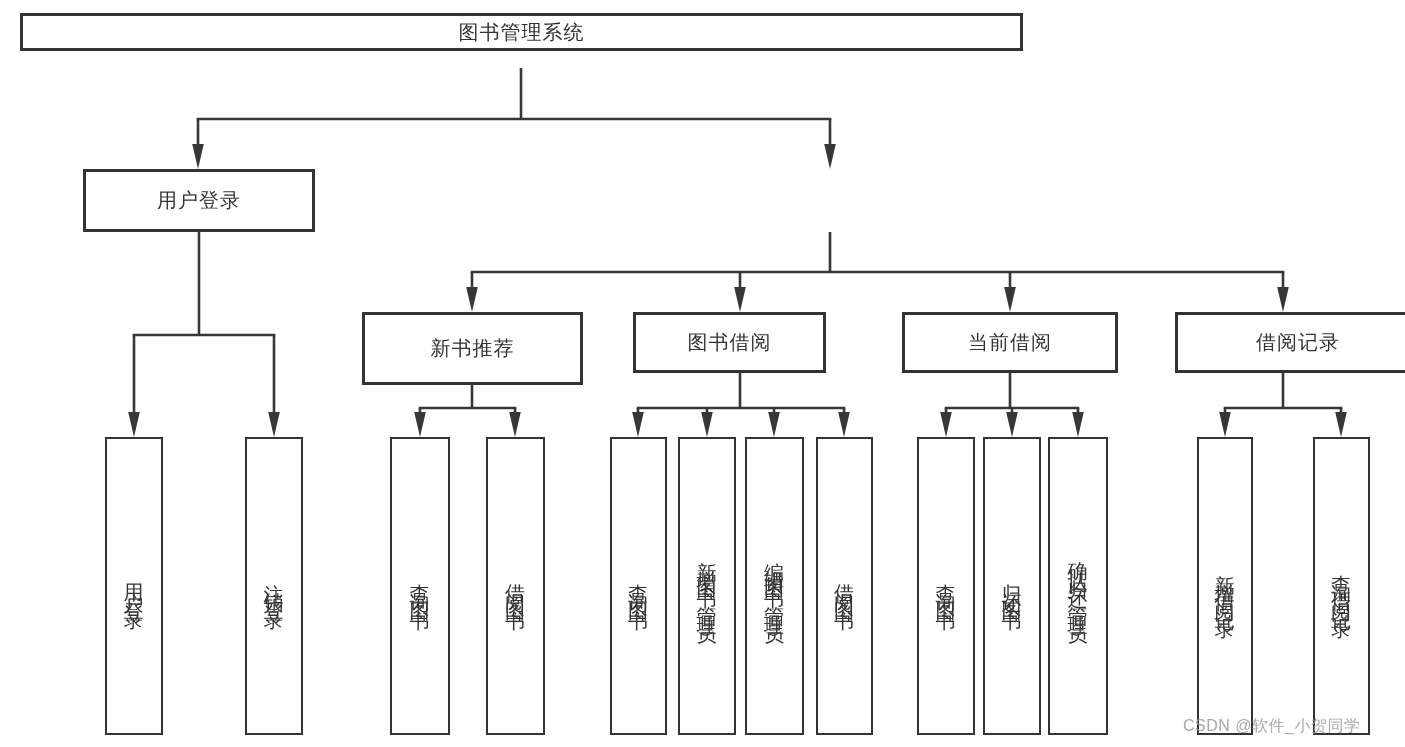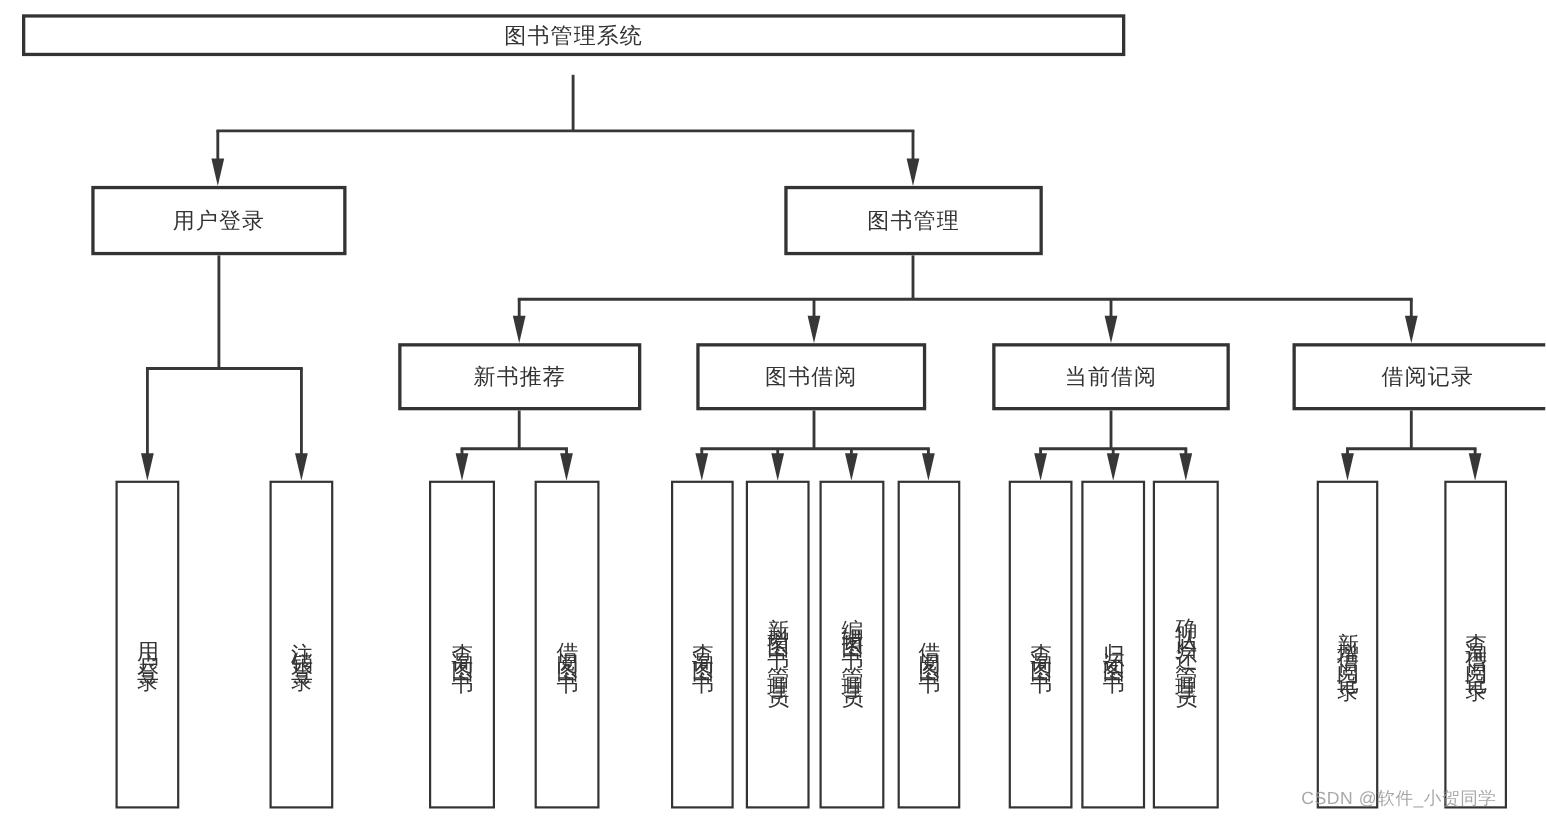--- a/index.html
+++ b/index.html
@@ -88,28 +88,25 @@
       <polygon points="1335.2,412 1346.8,412 1341,437"></polygon>
     </svg>
 
   <div class="node hnode" style="left:20px;top:13px;width:1003px;height:38px;">
     <span>图书管理系统</span>
   </div>
 
   <div class="node hnode" style="left:83px;top:169px;width:232px;height:63px;">
     <span>用户登录</span>
   </div>
-  <div class="node hnode" style="left:713px;top:169px;width:235px;height:63px;">
-    <span>图书管理</span>
-  </div>
 
-  <div class="node hnode" style="left:362px;top:312px;width:221px;height:61px;">
+  <div class="node hnode" style="left:362px;top:312px;width:221px;height:73px;">
     <span>新书推荐</span>
   </div>
-  <div class="node hnode" style="left:633px;top:312px;width:209px;height:61px;">
+  <div class="node hnode" style="left:633px;top:312px;width:193px;height:61px;">
     <span>图书借阅</span>
   </div>
   <div class="node hnode" style="left:902px;top:312px;width:216px;height:61px;justify-content:center;">
     <span>当前借阅</span>
   </div>
   <div class="node hnode" style="left:1175px;top:312px;width:246px;height:61px;">
     <span>借阅记录</span>
   </div>
 
   <div class="node vnode" style="left:105px;top:437px;width:58px;height:298px;">

